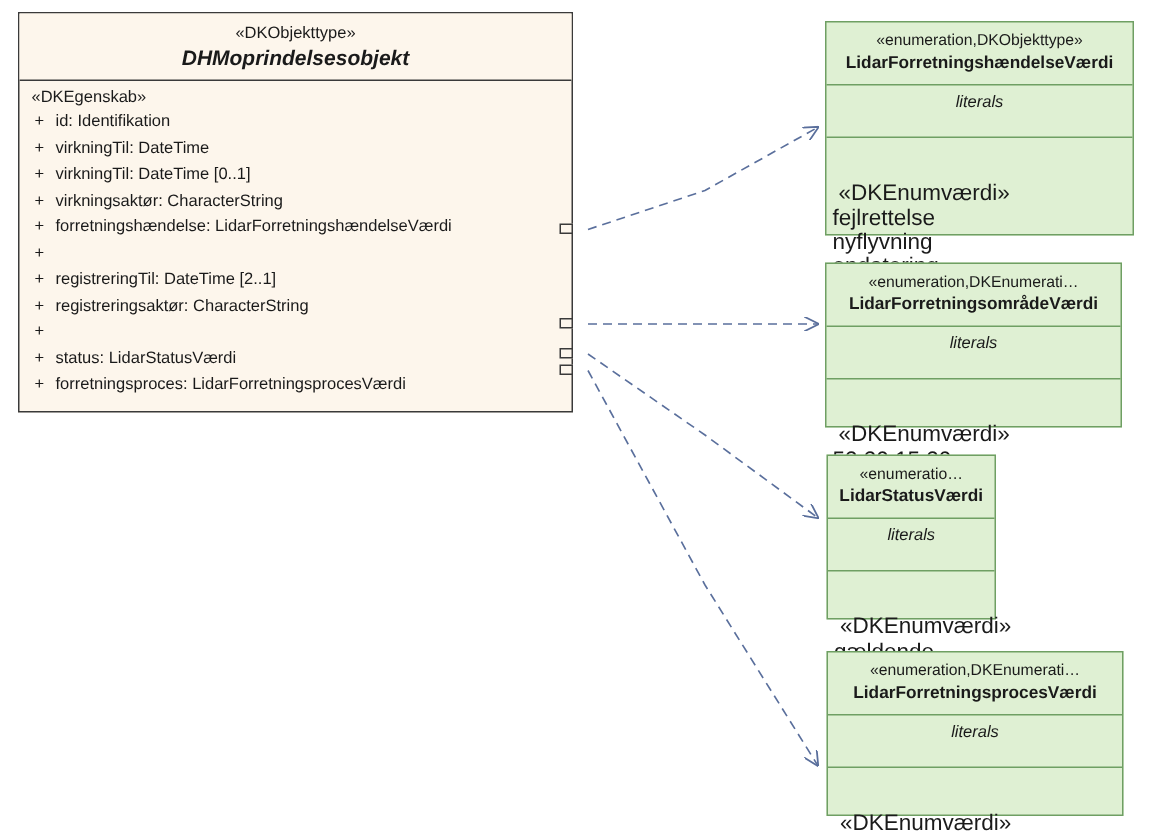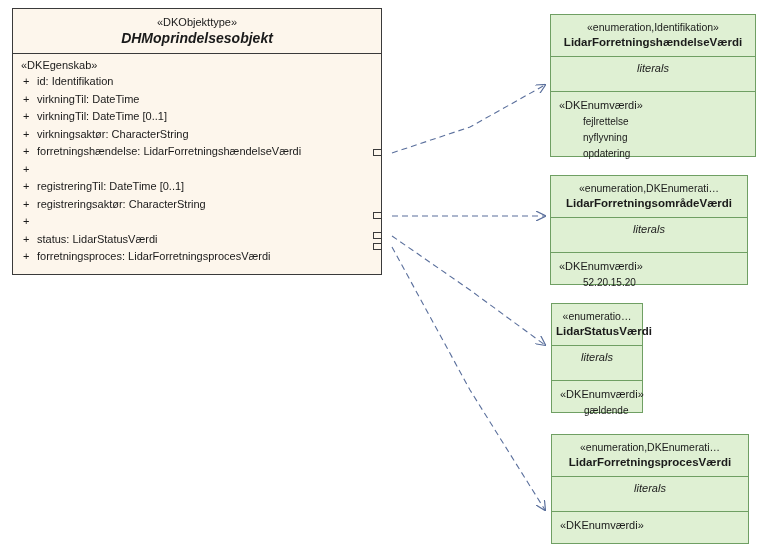--- a/index.html
+++ b/index.html
@@ -114,26 +114,27 @@
     font-style: italic;
     font-size: 11px;
     padding: 5px 0 17px 0;
     border-bottom: 1px solid #6f9f63;
   }
   .enum-body {
     padding: 5px 0 8px 0;
   }
   .enum-kind {
     padding: 0 0 1px 8px;
-    font-size: 11px;
-    line-height: 16px;
+    font-size: 15px;
+    line-height: 16px;
+    margin-top: 24px;
   }
   .enum-value {
-    padding: 0 0 0 32px;
-    font-size: 10px;
+    padding: 0 0 0 4px;
+    font-size: 15px;
     line-height: 16px;
   }
 
   
   .port {
     position: absolute;
     width: 9px;
     height: 7px;
     border: 1px solid #3a3a3a;
     background: #fdf6ec;
@@ -182,21 +183,21 @@
       </li>
       <li class="attr-row">
         <span class="attr-vis">+</span>
         <span class="attr-text">forretningshændelse: LidarForretningshændelseVærdi</span>
       </li>
       <li class="attr-row">
         <span class="attr-vis">+</span>
       </li>
       <li class="attr-row">
         <span class="attr-vis">+</span>
-        <span class="attr-text">registreringTil: DateTime [0..1]</span>
+        <span class="attr-text">registreringTil: DateTime [2..1]</span>
       </li>
       <li class="attr-row">
         <span class="attr-vis">+</span>
         <span class="attr-text">registreringsaktør: CharacterString</span>
       </li>
       <li class="attr-row">
         <span class="attr-vis">+</span>
       </li>
       <li class="attr-row">
         <span class="attr-vis">+</span>
@@ -209,21 +210,21 @@
     </ul>
   </div>
 
   <div class="port" style="left:373px; top:149px;"></div>
   <div class="port" style="left:373px; top:212px;"></div>
   <div class="port" style="left:373px; top:232px;"></div>
   <div class="port" style="left:373px; top:243px;"></div>
 
   <div class="enum-box" style="left:550px; top:14px; width:206px; height:143px;">
     <div class="enum-header">
-      <div class="enum-stereotype">«enumeration,Identifikation»</div>
+      <div class="enum-stereotype">«enumeration,DKObjekttype»</div>
       <div class="enum-name">LidarForretningshændelseVærdi</div>
     </div>
     <div class="enum-literals-label">literals</div>
     <div class="enum-body">
       <div class="enum-kind">«DKEnumværdi»</div>
       <div class="enum-value">fejlrettelse</div>
       <div class="enum-value">nyflyvning</div>
       <div class="enum-value">opdatering</div>
     </div>
   </div>
@@ -233,21 +234,21 @@
       <div class="enum-stereotype">«enumeration,DKEnumerati…</div>
       <div class="enum-name">LidarForretningsområdeVærdi</div>
     </div>
     <div class="enum-literals-label">literals</div>
     <div class="enum-body">
       <div class="enum-kind">«DKEnumværdi»</div>
       <div class="enum-value">52.20.15.20</div>
     </div>
   </div>
 
-  <div class="enum-box" style="left:551px; top:303px; width:92px; height:110px;">
+  <div class="enum-box" style="left:551px; top:303px; width:113px; height:110px;">
     <div class="enum-header">
       <div class="enum-stereotype">«enumeratio…</div>
       <div class="enum-name">LidarStatusVærdi</div>
     </div>
     <div class="enum-literals-label">literals</div>
     <div class="enum-body">
       <div class="enum-kind">«DKEnumværdi»</div>
       <div class="enum-value">gældende</div>
     </div>
   </div>

